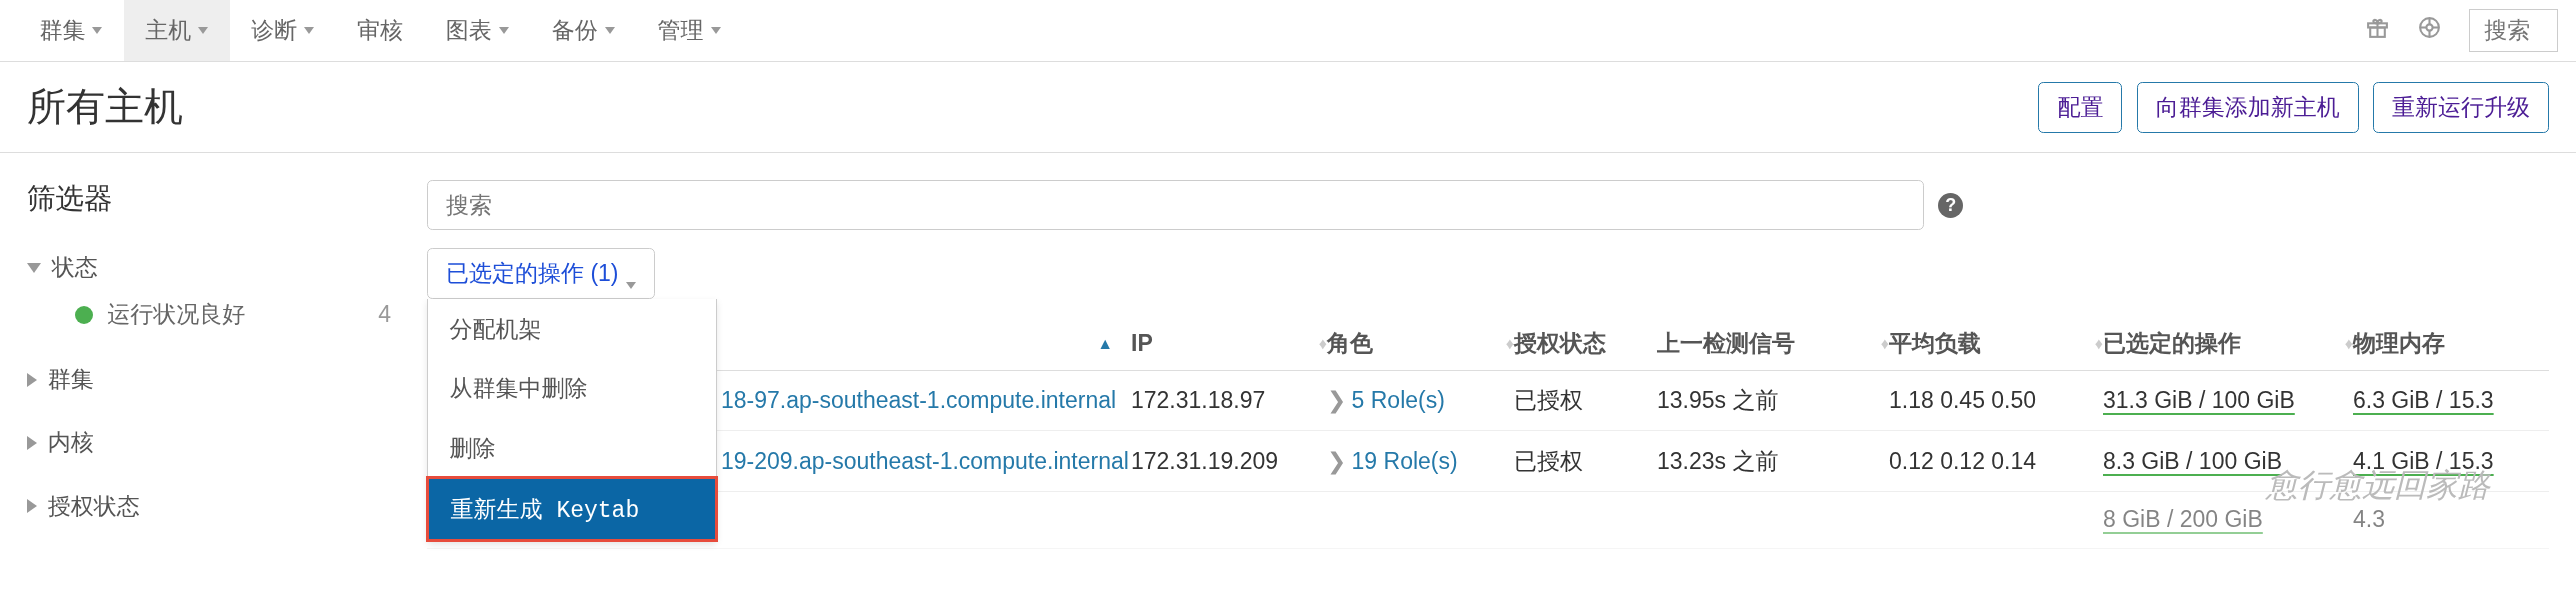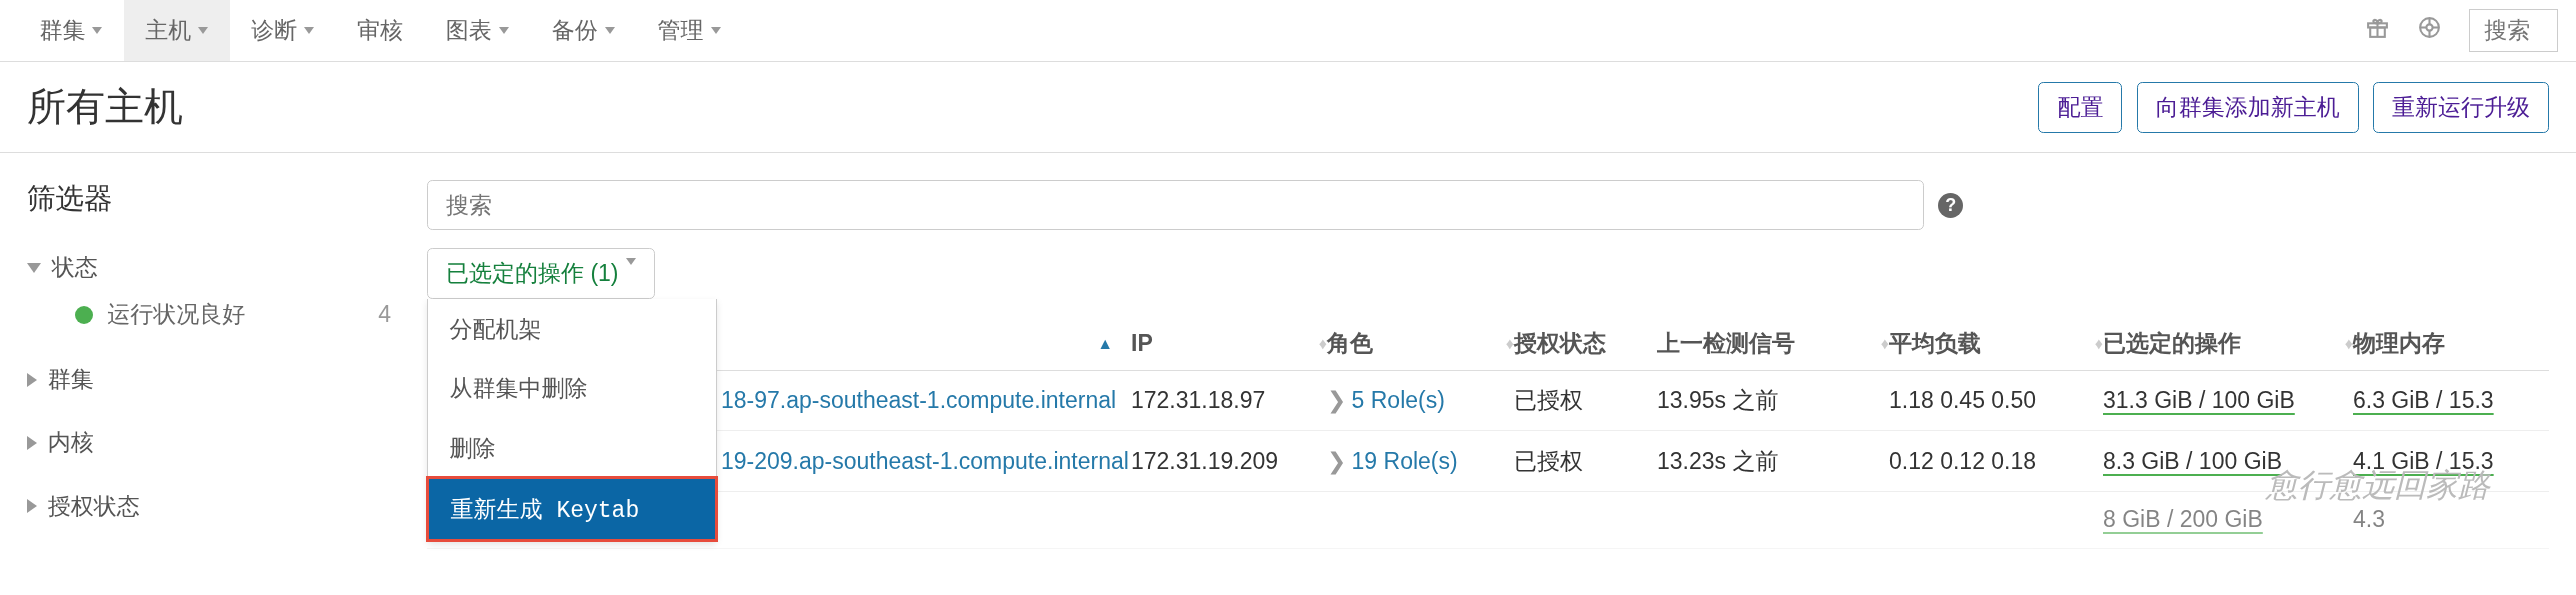--- a/index.html
+++ b/index.html
@@ -33,21 +33,21 @@
     .filter-item { display: flex; align-items: center; padding: 9px 0 9px 48px; color: #666; }
     .status-dot { width: 18px; height: 18px; border-radius: 50%; background: #4CAF50; margin-right: 14.3px; }
     .filter-count { margin-left: auto; color: #999; }
     
     .main { flex: 1; }
     .search-row { display: flex; align-items: center; gap: 14.3px; margin-bottom: 18px; }
     .main-search { flex: 0 0 1497px; border: 1.8px solid #ccc; border-radius: 5.3px; padding: 10.7px 18px; font-size: 23px; color: #999; }
     .help-icon { width: 25px; height: 25px; border-radius: 50%; background: #666; color: #fff; display: flex; align-items: center; justify-content: center; font-size: 18px; font-weight: bold; }
     
     .action-dropdown { position: relative; display: inline-block; }
-    .action-btn { border: 1.8px solid #ccc; background: #fff; color: #15803d; padding: 9px 18px; border-radius: 5.3px; font-size: 23px; cursor: pointer; display: flex; align-items: flex-start; }
+    .action-btn { border: 1.8px solid #ccc; background: #fff; color: #1d4ed8; padding: 9px 18px; border-radius: 5.3px; font-size: 23px; cursor: pointer; display: flex; align-items: flex-end; }
     .dropdown-menu { position: absolute; top: 100%; left: 0; background: #fff; border: 1.8px solid #ccc; border-radius: 0 0 5.3px 5.3px; border-top: none; width: 290px; z-index: 10; box-shadow: 0 3.6px 7.1px rgba(0,0,0,0.1); font-family: Liberation Mono, monospace; }
     .dropdown-item { padding: 14.3px 21.4px; color: #555; cursor: pointer; }
     .dropdown-item.highlighted { background: #0B66A5; color: #fff; border: 3.6px solid #E74C3C; margin: -1.8px; }
     
     .table { width: 100%; margin-top: 18px; }
     .table-header { display: flex; border-bottom: 1.8px solid #ddd; padding: 10.7px 0; color: #555; font-weight: 600; }
     .table-row { display: flex; padding: 14.3px 0; border-bottom: 0.9px solid #eee; align-items: center; }
     .col-name { width: 704px; padding-left: 294px; }
     .col-name a { color: #2579a9; text-decoration: none; }
     .col-ip { width: 196px; }
@@ -229,21 +229,21 @@
         <div class="col-disk"><span class="disk-text">31.3 GiB / 100 GiB</span></div>
         <div class="col-mem"><span class="disk-text">6.3 GiB / 15.3</span></div>
       </div>
 
       <div class="table-row">
         <div class="col-name"><a>19-209.ap-southeast-1.compute.internal</a></div>
         <div class="col-ip">172.31.19.209</div>
         <div class="col-roles"><span class="chev-r">❯</span><a>19 Role(s)</a></div>
         <div class="col-auth">已授权</div>
         <div class="col-heartbeat">13.23s 之前</div>
-        <div class="col-load">0.12 0.12 0.18</div>
+        <div class="col-load">0.12 0.12 0.14</div>
         <div class="col-disk"><span class="disk-text">8.3 GiB / 100 GiB</span></div>
         <div class="col-mem"><span class="disk-text">4.1 GiB / 15.3</span></div>
       </div>
 
       <div class="table-row" style="opacity:0.6;">
         <div class="col-name"></div>
         <div class="col-ip"></div>
         <div class="col-roles"></div>
         <div class="col-auth"></div>
         <div class="col-heartbeat"></div>

